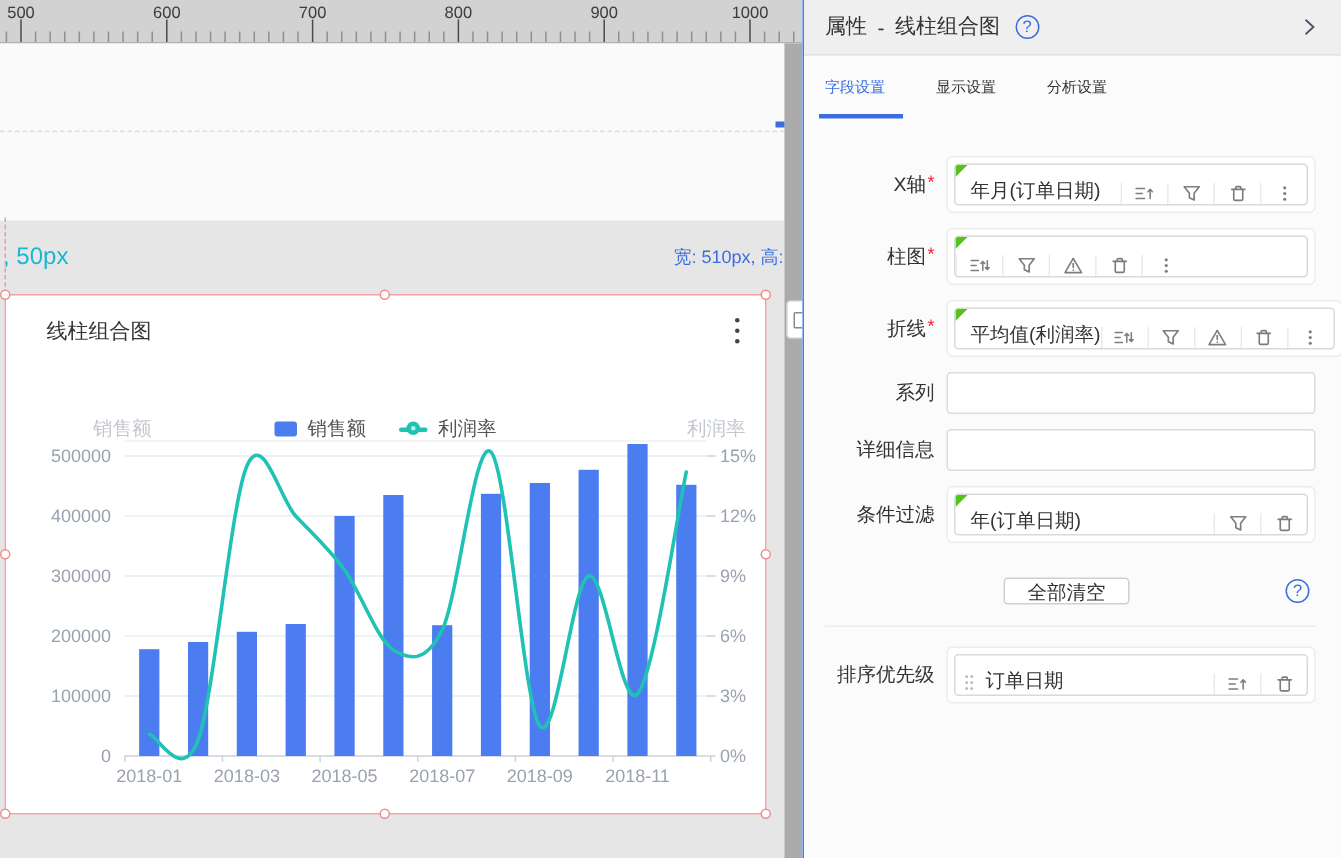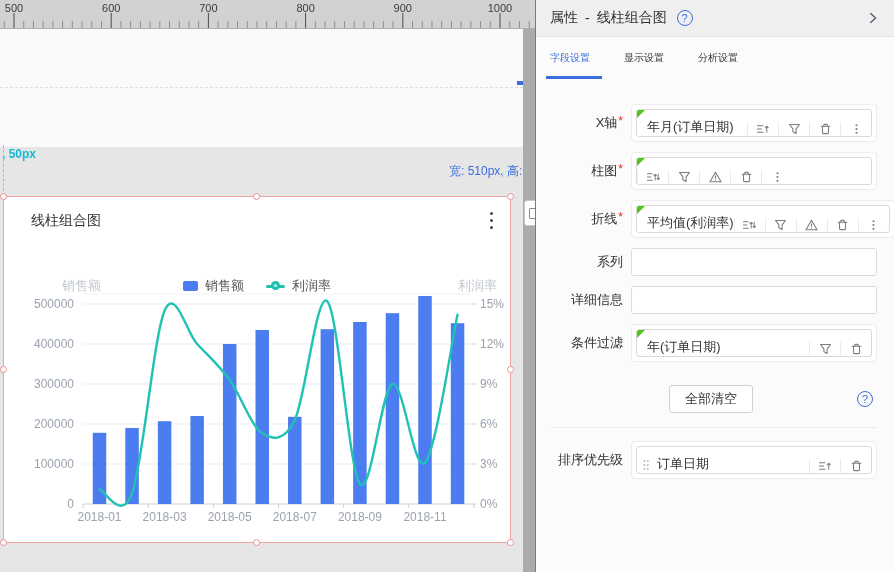--- a/index.html
+++ b/index.html
@@ -7,21 +7,21 @@
   body { font-family:"Liberation Sans","DejaVu Sans",sans-serif; background:#e6e6e6; }
   #app { position:relative; width:894px; height:572px; overflow:hidden; }
 
   
   .canvas-area { position:absolute; left:0; top:0; width:535px; height:572px; overflow:hidden; background:#e6e6e6; }
   .ruler { position:absolute; left:0; top:0; width:535px; height:29px; display:block; }
   .widget-above { position:absolute; left:0; top:29px; width:523px; height:118px; background:#fafafa; }
   .widget-above .dash-line { position:absolute; left:0; top:58px; width:100%; border-top:1px dashed #dedede; }
   .scroll-strip { position:absolute; left:523px; top:29px; width:12px; height:543px; background:#ababab; }
   .blue-mark { position:absolute; left:517px; top:81px; width:6px; height:4px; background:var(--accent); }
-  .pos-label { position:absolute; left:2px; top:147px; font-size:12px; font-weight:bold; color:var(--teal); white-space:nowrap; }
+  .pos-label { position:absolute; left:2px; top:163px; font-size:16px; font-weight:normal; color:var(--teal); white-space:nowrap; }
   .size-label { position:absolute; left:449px; top:163px; font-size:12px; font-weight:normal; color:var(--accent); white-space:nowrap; }
   .guide-v { position:absolute; left:3px; top:145px; height:51px; border-left:1px dashed #f09a9a; }
   .floating-tool { position:absolute; left:524px; top:200px; width:14px; height:26px; background:#fff;
                    border:1px solid #c9c9c9; border-radius:3px; overflow:hidden; }
   .floating-tool .glyph { position:absolute; left:4px; top:7px; width:9px; height:11px; border:1px solid #8a8a8a; border-radius:1px; background:#fff; }
 
   
   .chart-card { position:absolute; left:3px; top:196px; width:508px; height:347px; background:#fff;
                 border:1px solid var(--sel); }
   .h { position:absolute; width:7px; height:7px; border-radius:50%; background:#fff; border:1px solid #ee8f8f; z-index:5; }
@@ -68,21 +68,21 @@
   .corner { position:absolute; left:0; top:0; width:0; height:0; border-top:8px solid var(--green); border-right:8px solid transparent; }
   .ftext { flex:1; display:flex; align-items:center; padding-left:10px; font-size:13px; color:#333; cursor:grab; white-space:nowrap; overflow:hidden; }
   .icell { width:31px; flex:none; border-left:1px solid #ebebeb; display:flex; align-items:center; justify-content:center; cursor:pointer; }
   .icell svg, .dragcell svg { width:15px; height:14px; stroke:#7d7d7d; fill:none; stroke-width:1.1; stroke-linecap:round; stroke-linejoin:round; color:#7d7d7d; }
   .dragcell { width:18px; flex:none; display:flex; align-items:center; justify-content:center; cursor:grab; }
   .dragcell svg { width:10px; height:16px; }
   .field-empty { flex:1; height:28px; border:1px solid #dcdcdc; border-radius:3px; background:#fff; }
 
   .btn-row { display:flex; align-items:center; margin-top:23px; }
   .btn-row .spacer { width:103px; flex:none; }
-  .clear-btn { margin-left:30px; height:28px; padding:0 15px; background:#fff; border:1px solid #d0d0d0; border-radius:3px;
+  .clear-btn { margin-left:30px; height:18px; padding:0 15px; background:#fff; border:1px solid #d0d0d0; border-radius:3px;
                font-size:13px; color:#333; cursor:pointer; font-family:inherit; }
   .btn-row .help-badge { margin-left:auto; margin-right:4px; }
   .panel-divider { margin:14px 0 13px 14px; border-top:1px solid #ececec; }
 </style>
 </head>
 <body>
 
 <div id="app">
 
   <div class="canvas-area">

